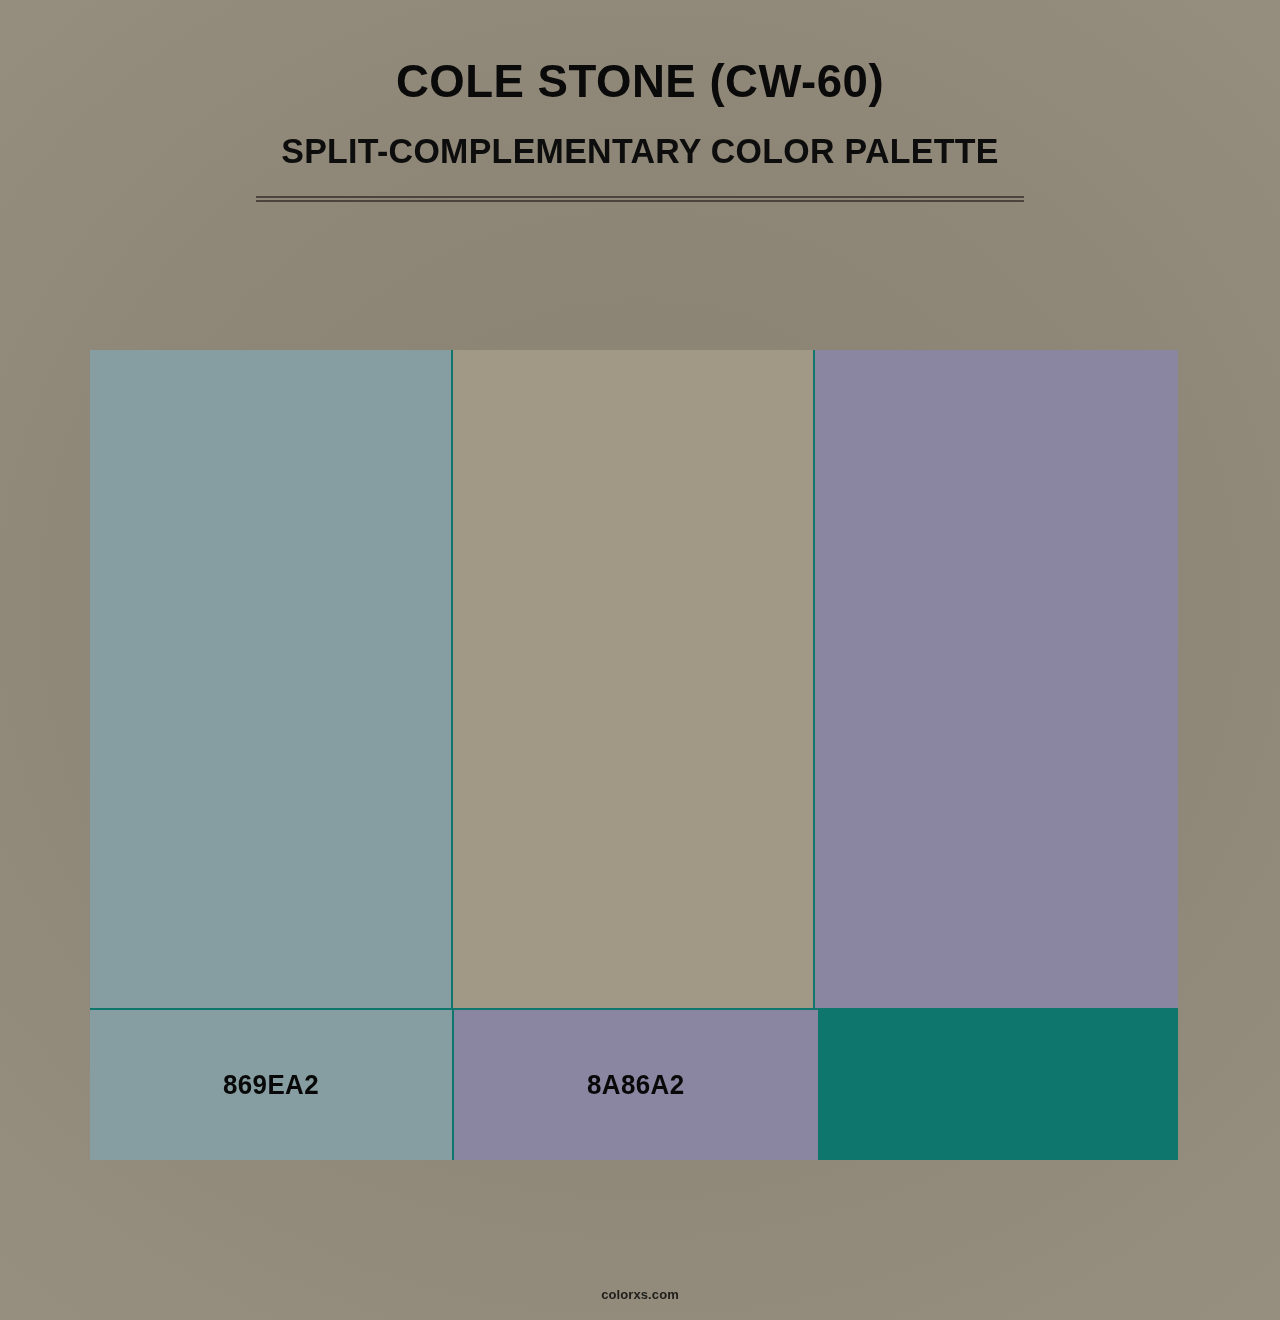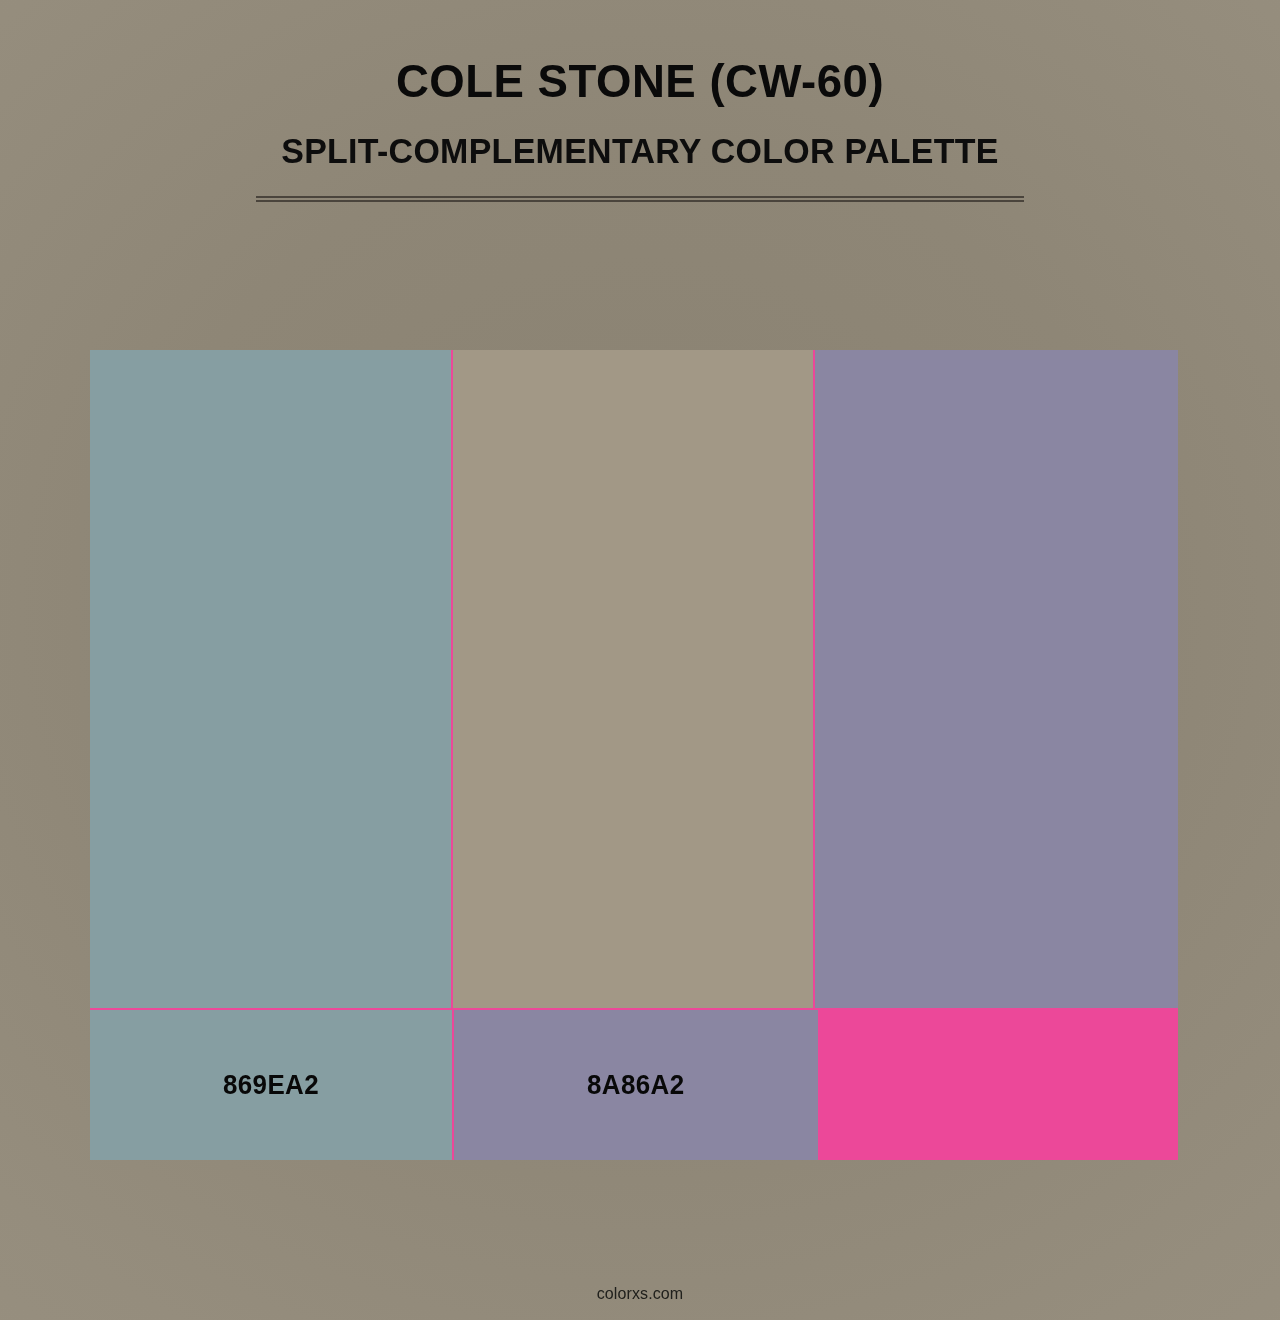--- a/index.html
+++ b/index.html
@@ -104,41 +104,41 @@
 
   
   .footer {
     position: absolute;
     left: 0;
     top: 1285px;
     width: 100%;
     text-align: center;
   }
   .footer-text {
-    font-size: 16px;
-    font-weight: normal;
+    font-size: 13px;
+    font-weight: bold;
     color: #20201c;
     letter-spacing: 0.1px;
   }
 </style>
 </head>
 <body style="background-color: rgb(141, 133, 116);">
 
 <div class="header">
   <div class="palette-title">COLE STONE (CW-60)</div>
 
   <div class="palette-subtitle">SPLIT-COMPLEMENTARY COLOR PALETTE</div>
 
   <div class="divider">
     <div class="rule top" style="background: rgb(74, 68, 60);"></div>
     <div class="rule bottom" style="background: rgb(74, 68, 60);"></div>
   </div>
 </div>
 
-<div class="board" style="background-color: #ec4899;">
+<div class="board" style="background-color: #0f766e;">
 
   <div class="swatch-row tops">
     <div class="swatch-top col-0" style="background-color: rgb(134, 158, 162);"></div>
     <div class="swatch-top col-1" style="background-color: rgb(162, 152, 134);"></div>
     <div class="swatch-top col-2" style="background-color: rgb(138, 134, 162);"></div>
   </div>
 
   <div class="swatch-row labels">
     <div class="swatch-label-cell col-0" style="background-color: rgb(134, 158, 162);">
       <span class="hex-text">869EA2</span>

